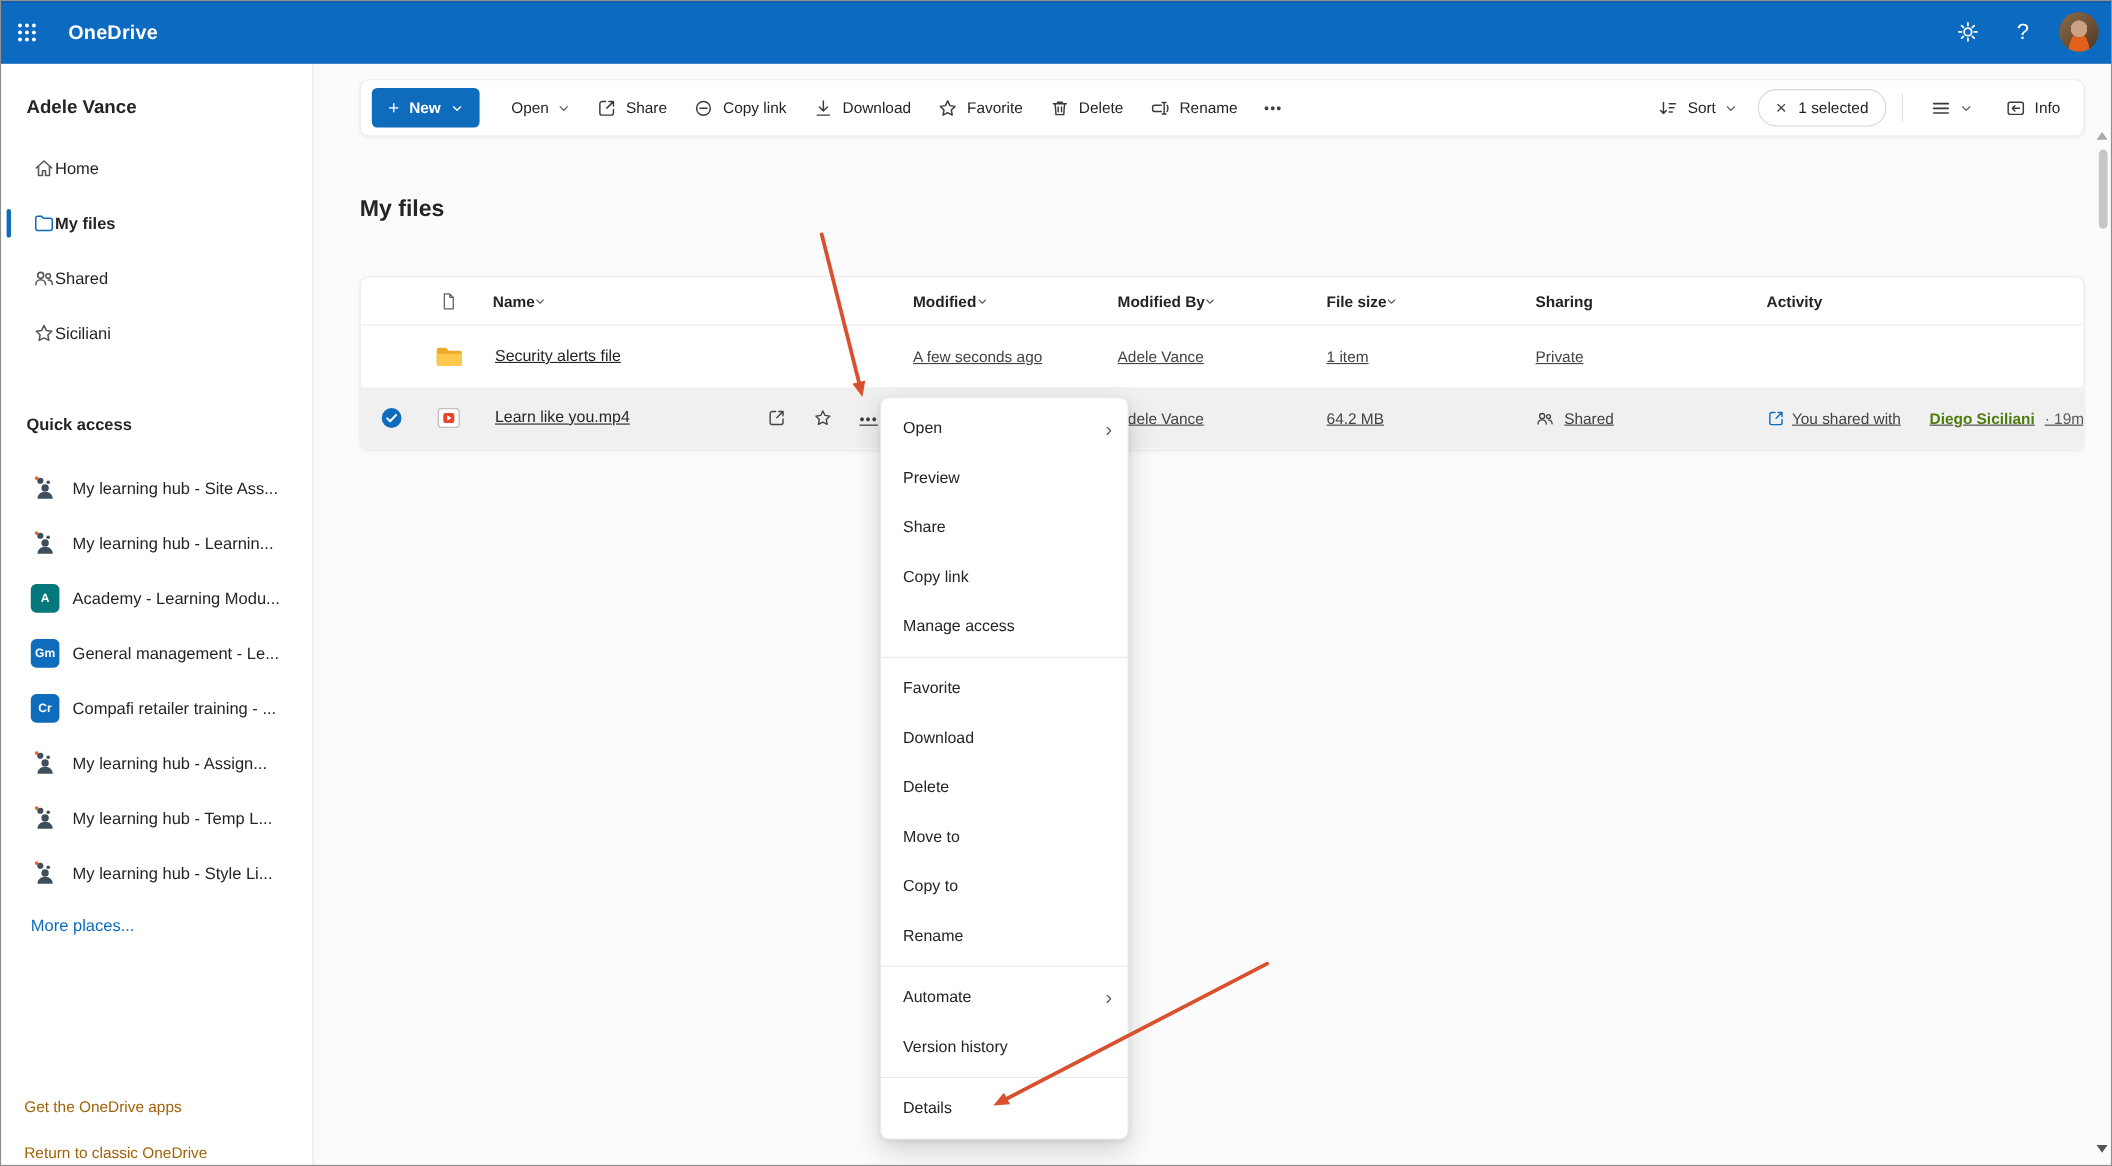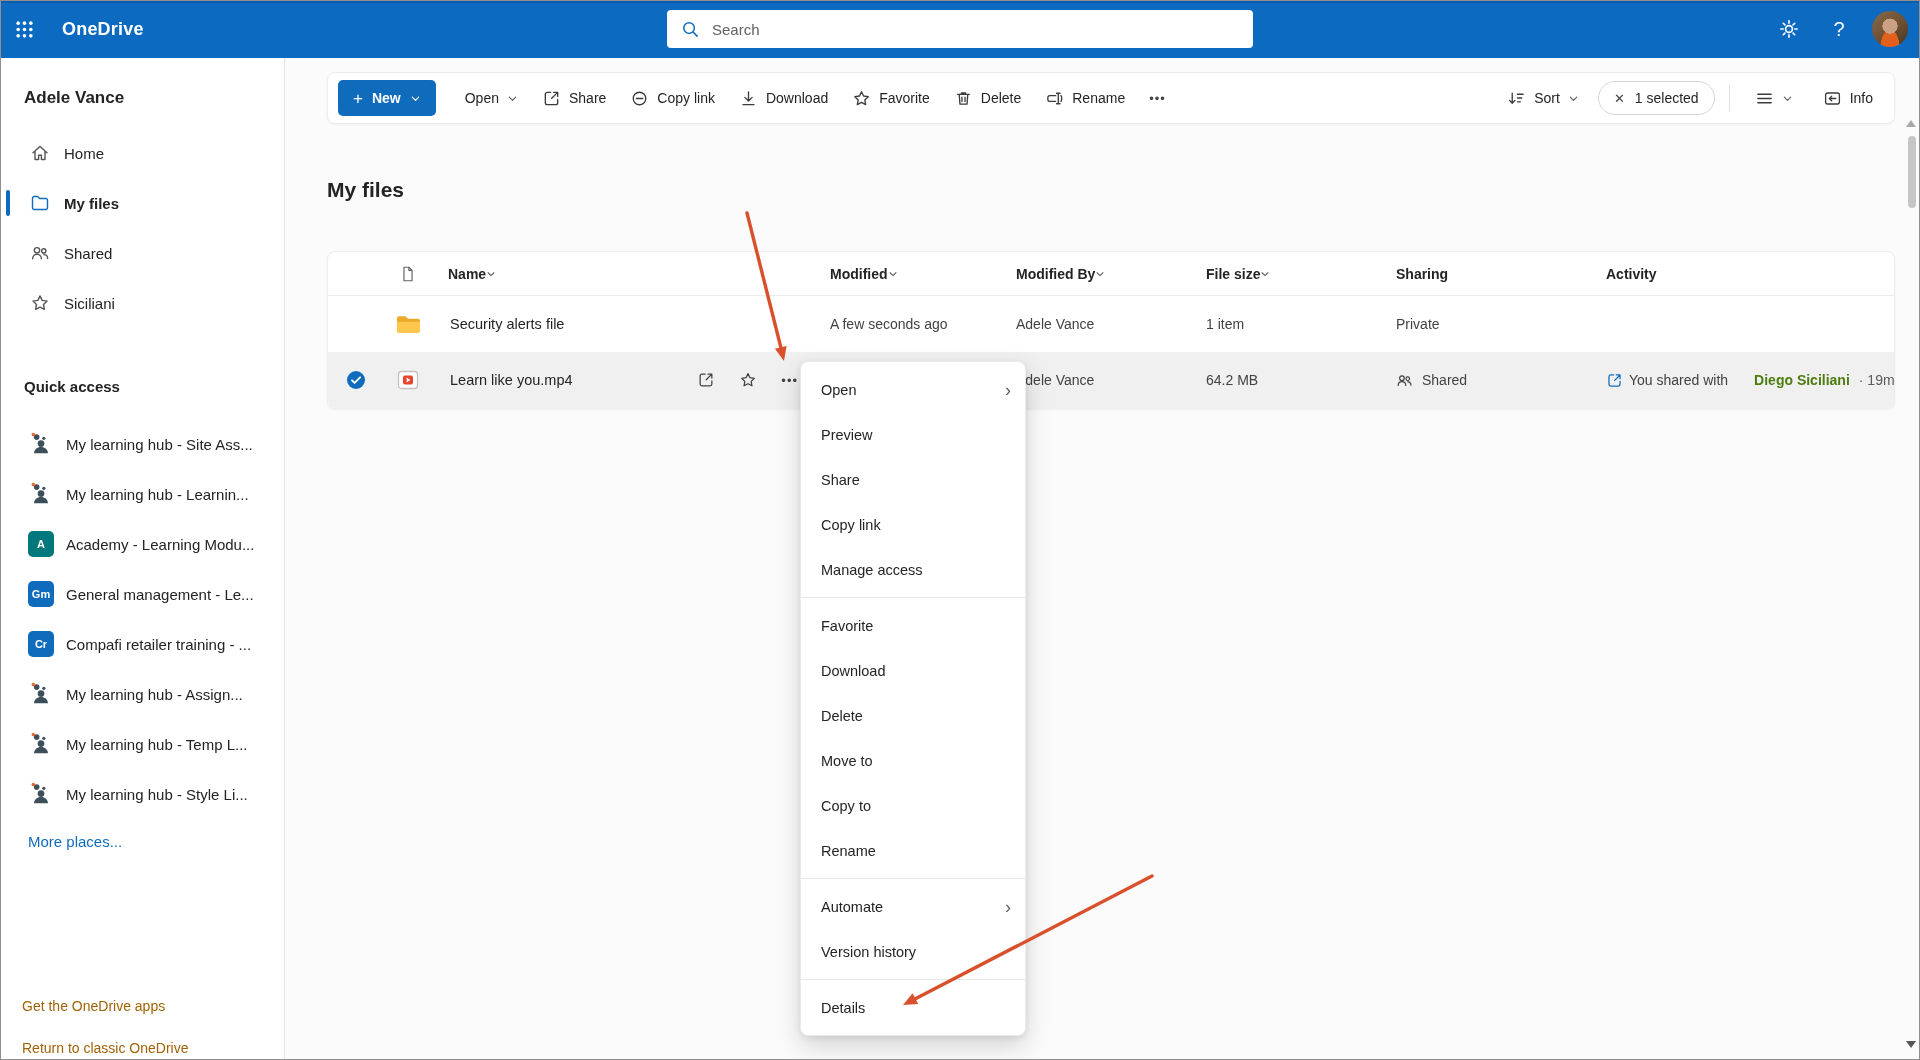--- a/index.html
+++ b/index.html
@@ -28,21 +28,21 @@
     background:
       radial-gradient(circle at 50% 42%, #caa183 0 27%, rgba(0,0,0,0) 28%),
       radial-gradient(ellipse at 50% 118%, #e2601c 0 40%, rgba(0,0,0,0) 41%),
       linear-gradient(140deg,#8a6a4a 0%,#6d4f33 55%,#4a3421 100%);}
 
   
   .sidebar{position:absolute;left:0;top:58px;width:285px;bottom:0;background:#fff;
     border-right:1px solid #e4e4e4;z-index:10;}
   .user-name{margin:30px 0 0 24px;font-size:17px;font-weight:700;}
   .nav{margin-top:20px;}
-  .nav-item{position:relative;height:50px;display:flex;align-items:center;gap:14px;
+  .nav-item{position:relative;height:50px;display:flex;align-items:center;
     padding-left:30px;font-size:15px;cursor:pointer;}
   .nav-item .ic{display:flex;width:20px;flex:none;color:#565656;}
   .nav-item.selected::before{content:"";position:absolute;left:6px;top:12px;width:4px;height:26px;
     border-radius:2px;background:#0f6cbd;}
   .nav-item.selected .nav-label{font-weight:700;}
   .nav-item.selected .ic{color:#0f6cbd;}
   .qa-title{margin:50px 0 0 24px;font-size:15px;font-weight:700;}
   .qa-list{margin-top:24px;}
   .qa-item{height:50px;display:flex;align-items:center;gap:12px;padding-left:28px;font-size:15px;
     cursor:pointer;white-space:nowrap;overflow:hidden;}
@@ -76,21 +76,21 @@
   .page-title{position:absolute;left:42px;top:120px;margin:0;font-size:21px;font-weight:700;}
 
   
   .files-table{position:absolute;left:42px;top:193px;width:1568px;overflow:hidden;}
   .t-row{display:grid;grid-template-columns:56px 48px 382px 186px 190px 190px 210px minmax(0,1fr);
     align-items:center;}
   .t-head{height:44px;border-bottom:1px solid #ececec;font-weight:600;font-size:14px;}
   .t-body-row{height:56px;font-size:14px;color:#424242;cursor:pointer;}
   .row-selected{background:#f0f0f0;}
   .th{display:flex;align-items:center;gap:0;padding-left:16px;}
-  .td{padding-left:16px;white-space:nowrap;overflow:hidden;}
+  .td{padding-left:16px;white-space:nowrap;overflow:hidden;text-decoration:underline;}
   .cell-center{display:flex;justify-content:center;padding-left:0;}
   .name-cell{display:flex;align-items:center;padding-left:18px;font-size:14.5px;color:#242424;}
   .row-actions{margin-left:auto;display:flex;align-items:center;gap:24px;padding-right:16px;color:#424242;}
   .share-cell{display:flex;align-items:center;gap:9px;}
   .activity-cell{display:flex;align-items:center;gap:6px;}
   .act-name{font-weight:700;color:#4d7c0f;margin-left:20px;}
   .act-time{color:#5a5a5a;margin-left:3px;}
 
   
   .context-menu{position:absolute;left:515px;top:303px;width:226px;background:#fff;
@@ -124,29 +124,20 @@
           <circle cx="9" cy="9" r="1.7"></circle>
           <circle cx="15" cy="9" r="1.7"></circle>
         <circle cx="3" cy="15" r="1.7"></circle>
           <circle cx="9" cy="15" r="1.7"></circle>
           <circle cx="15" cy="15" r="1.7"></circle>
       </svg>
     </span>
   </button>
   <div class="brand">OneDrive</div>
 
-  <div class="searchbox">
-    <span style="display:flex">
-      <svg width="19" height="19" viewBox="0 0 20 20" fill="none" stroke="#0f6cbd" stroke-width="1.6" stroke-linecap="round">
-        <circle cx="8.5" cy="8.5" r="5.6"></circle>
-          <path d="M12.9 12.9 L17 17"></path>
-      </svg>
-    </span>
-    <input placeholder="Search" style="">
-  </div>
 
   <div class="suite-right">
     <button class="suite-btn">
       <span style="display:flex">
         <svg width="22" height="22" viewBox="0 0 20 20" fill="none" stroke="#fff" stroke-width="1.5" stroke-linecap="round">
           <circle cx="10" cy="10" r="3.1"></circle>
           <path d="M10 2.6 v2.1 M10 15.3 v2.1 M2.6 10 h2.1 M15.3 10 h2.1 M4.8 4.8 l1.5 1.5 M13.7 13.7 l1.5 1.5 M15.2 4.8 l-1.5 1.5 M6.3 13.7 l-1.5 1.5"></path>
         </svg>
       </span>
     </button>

